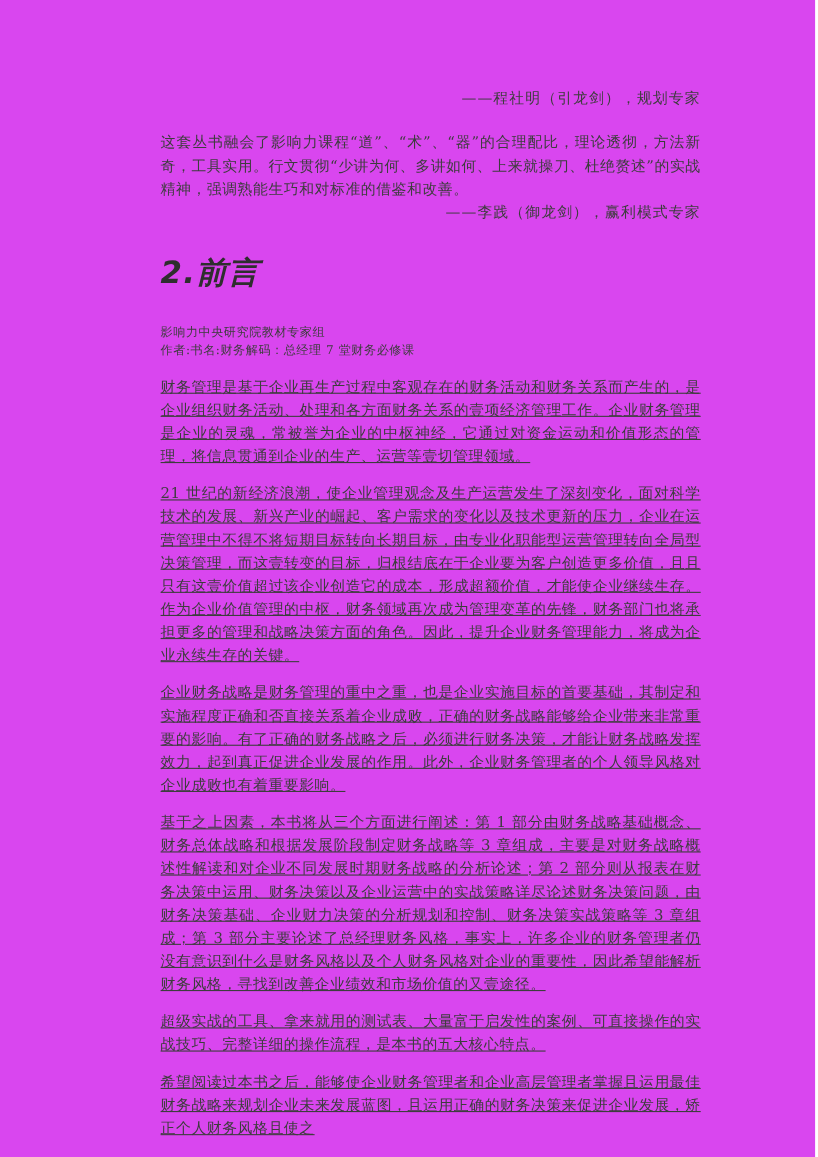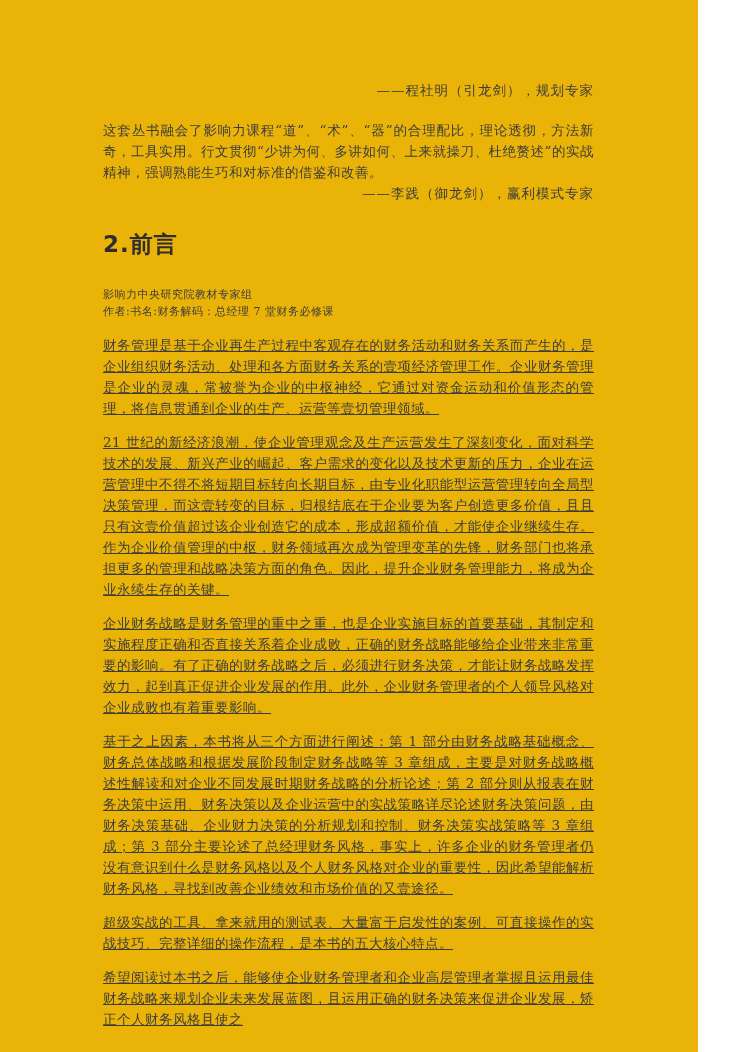--- a/index.html
+++ b/index.html
@@ -4,24 +4,25 @@
 <style>
   html, body {
     margin: 0;
     padding: 0;
     background: #ffffff;
   }
   .page {
     position: relative;
     width: 698px;
     height: 1052px;
-    background: #eab308;
+    background: #d946ef;
     overflow: hidden;
     font-family: "DejaVu Serif", serif;
     color: #3d3d3d;
+    padding-left: 43px;
   }
   .content {
     padding: 80px 104px 0 103px; 
   }
   .attribution {
     text-align: right;
     font-size: 13.5px;
     line-height: 20px;
     letter-spacing: 1px;
   }
@@ -30,24 +31,25 @@
   .endorsement {
     margin: 20px 0 0 0;
     font-size: 13.5px;
     line-height: 21px;
     text-align: justify;
     letter-spacing: 0.5px;
   }
   .section-heading {
     margin: 26px 0 0 0;
     font-family: "DejaVu Sans", sans-serif;
-    font-size: 23px;
+    font-size: 28px;
     font-weight: bold;
     color: #2e2e2e;
     letter-spacing: 1px;
+    font-style: italic;
   }
   .byline {
     margin-top: 26px;
     font-size: 11px;
     line-height: 17px;
     letter-spacing: 0.5px;
   }
   .byline div {
     white-space: nowrap;
   }

